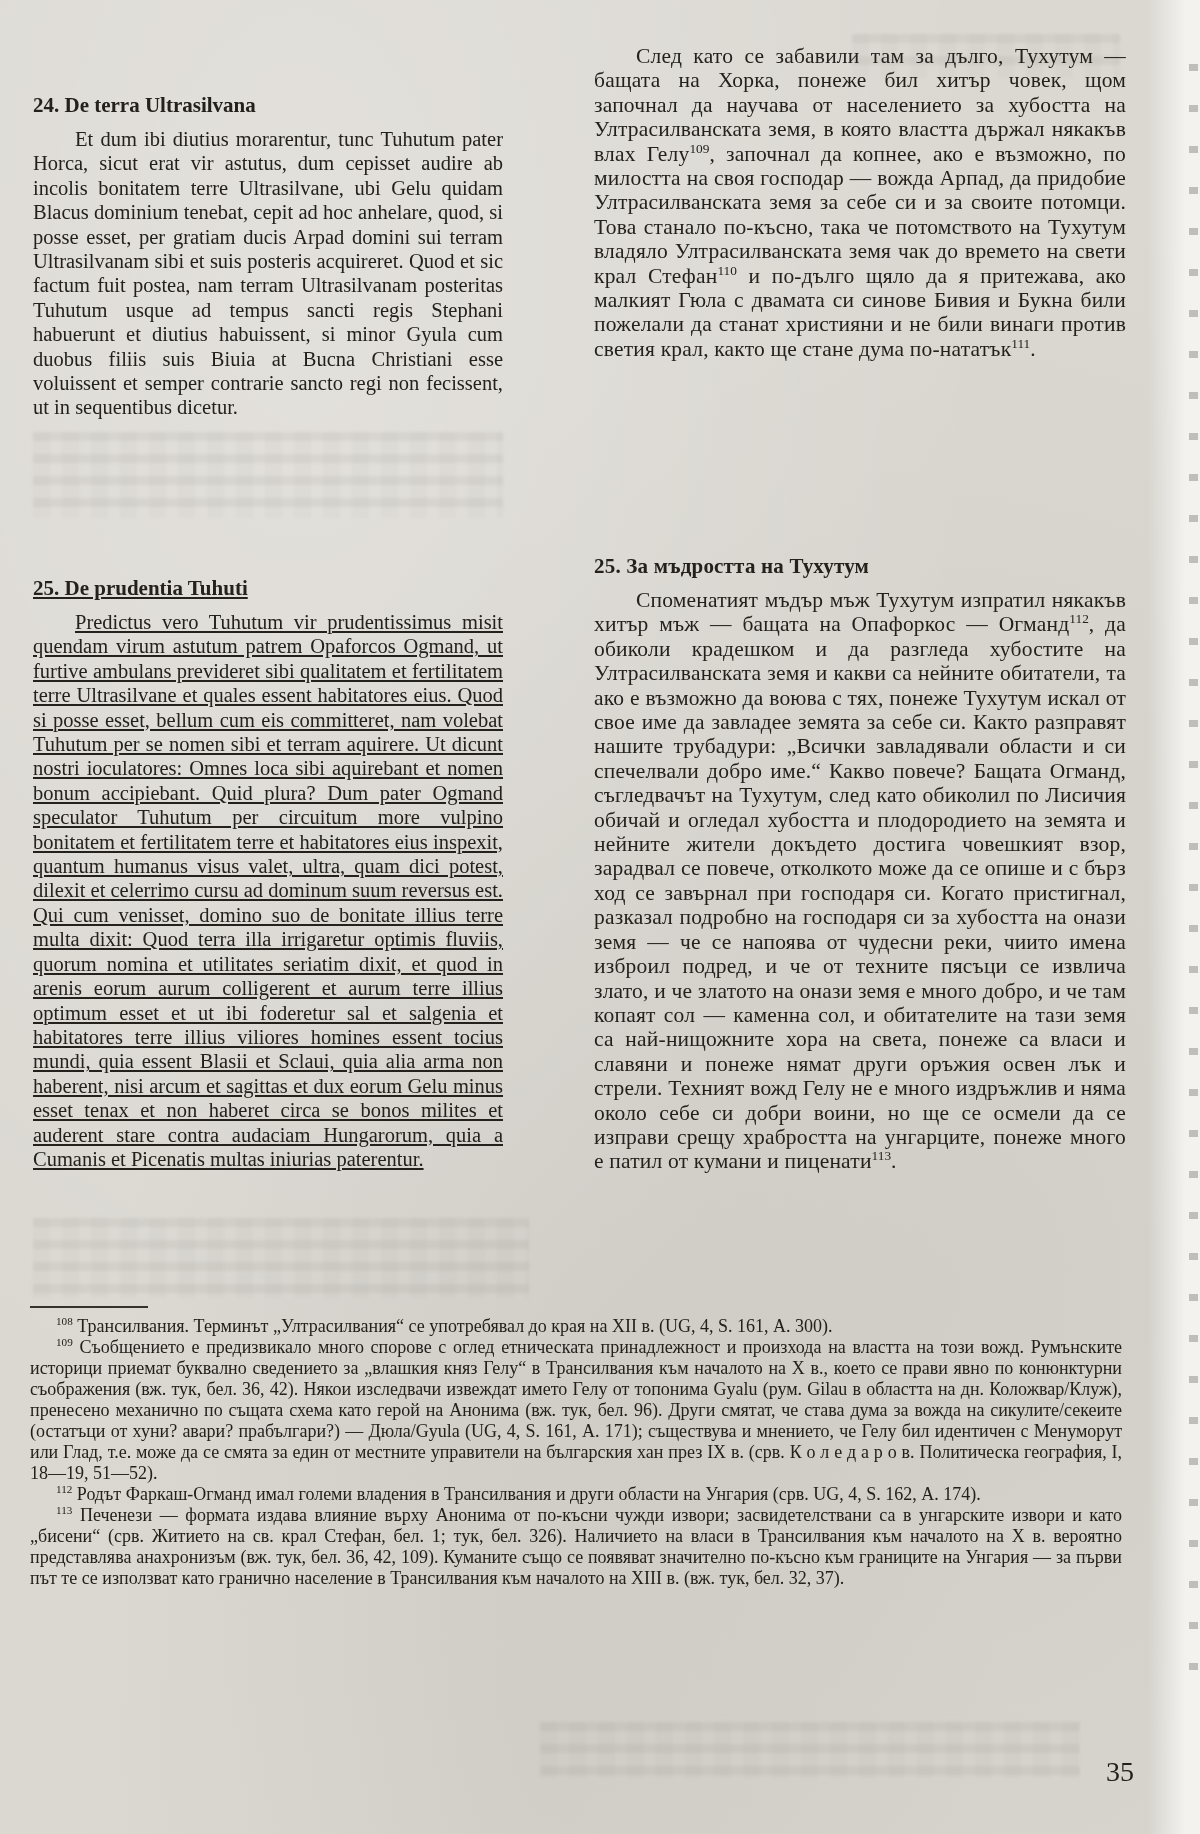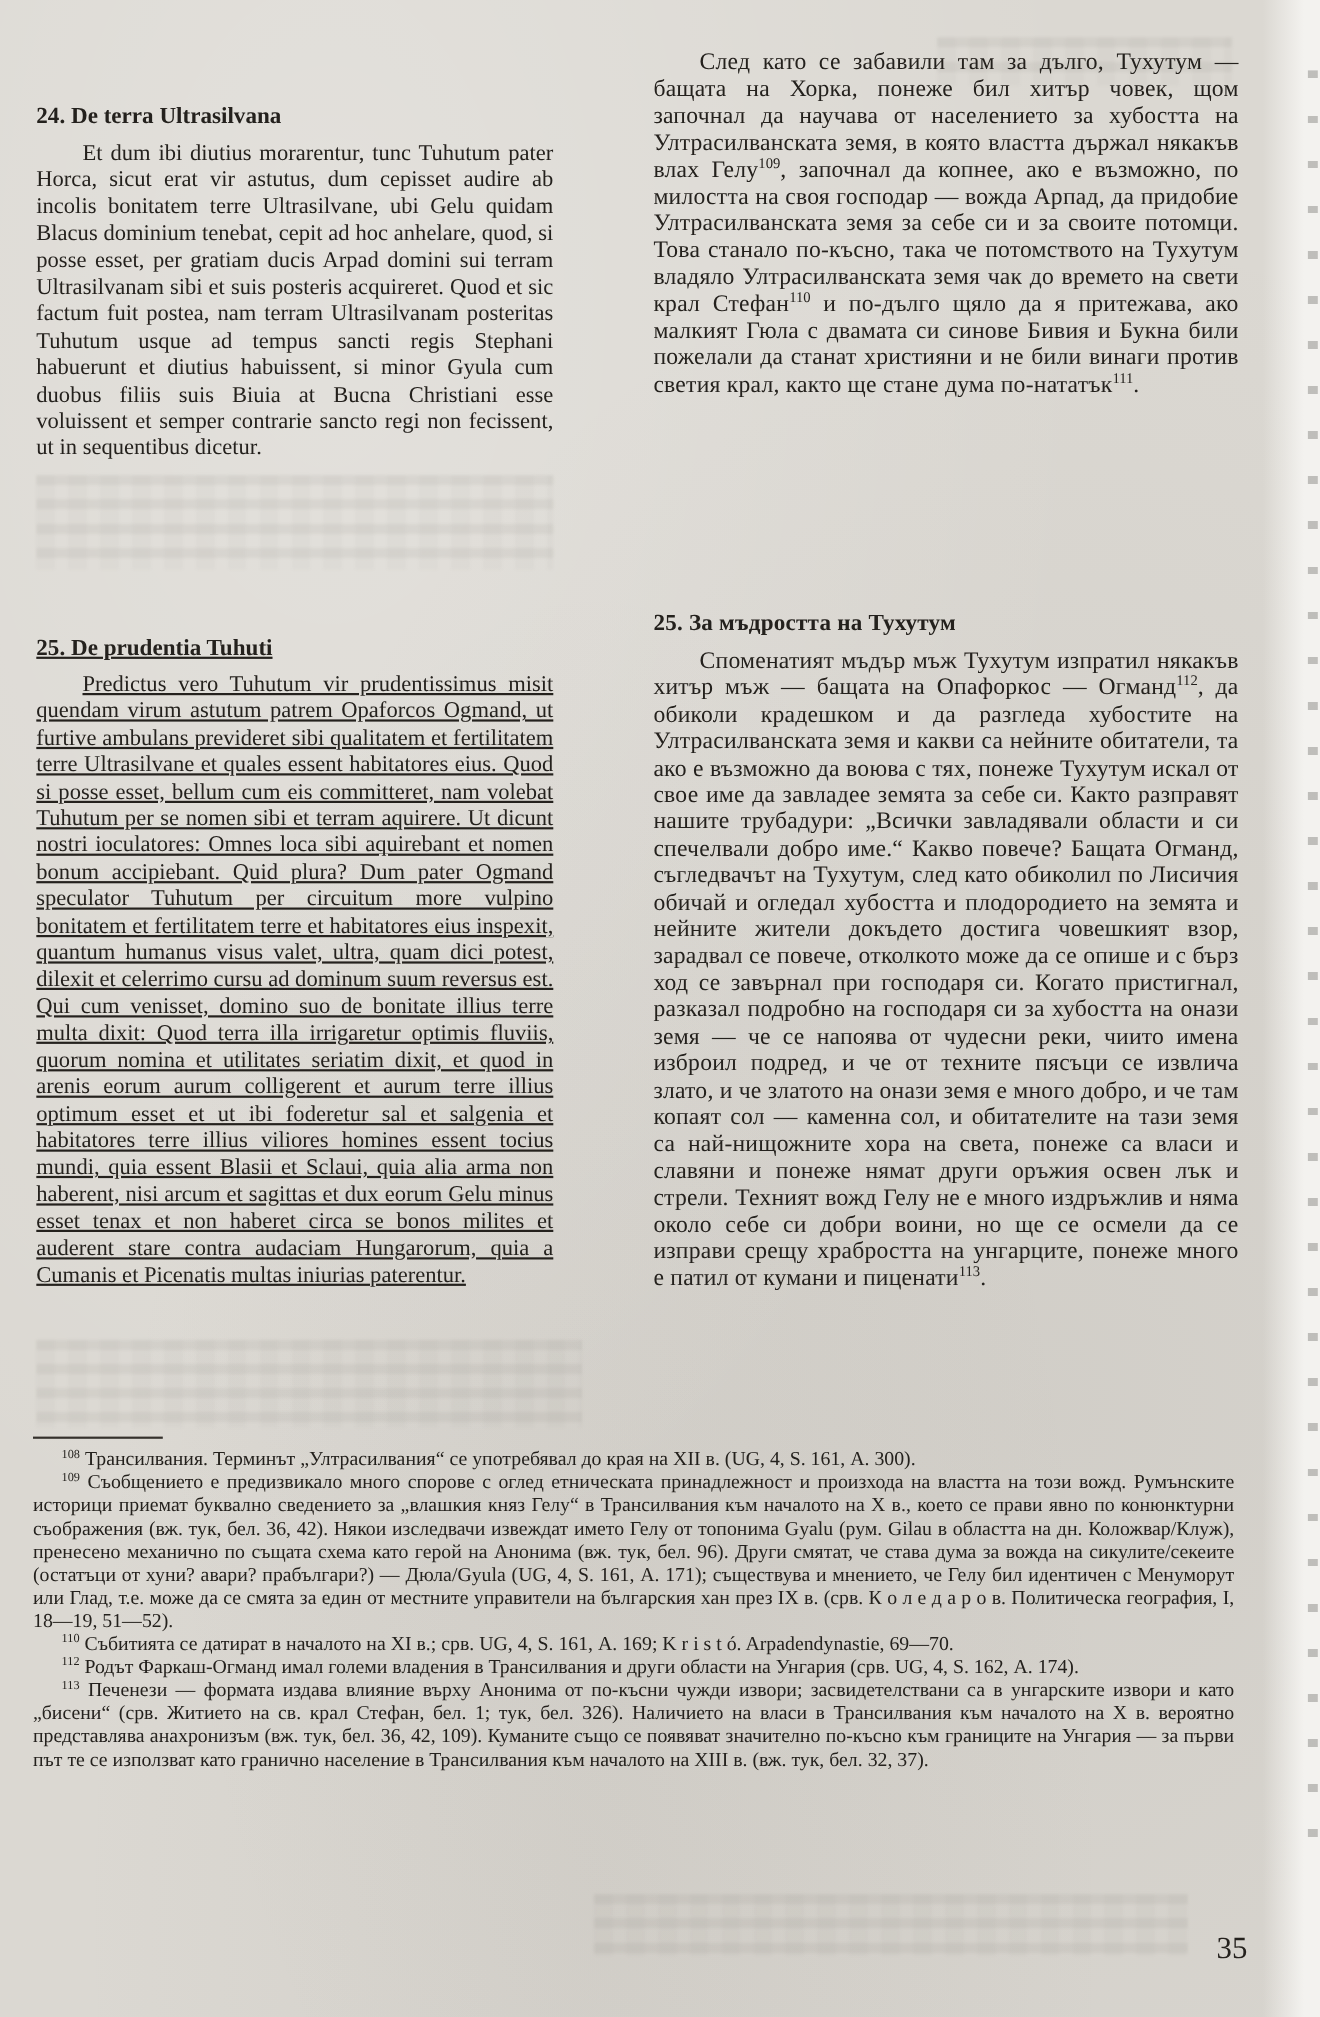--- a/index.html
+++ b/index.html
@@ -83,20 +83,19 @@
 
   <section class="sec sec-r-25 col-r">
     <h2 class="heading">25. За мъдростта на Тухутум</h2>
     <p class="para">Споменатият мъдър мъж Тухутум изпратил някакъв хитър мъж — бащата на Опафоркос — Огманд<sup>112</sup>, да обиколи крадешком и да разгледа хубостите на Ултрасилванската земя и какви са нейните обитатели, та ако е възможно да воюва с тях, понеже Тухутум искал от свое име да завладее земята за себе си. Както разправят нашите трубадури: „Всички завладявали области и си спечелвали добро име.“ Какво повече? Бащата Огманд, съгледвачът на Тухутум, след като обиколил по Лисичия обичай и огледал хубостта и плодородието на земята и нейните жители докъдето достига човешкият взор, зарадвал се повече, отколкото може да се опише и с бърз ход се завърнал при господаря си. Когато пристигнал, разказал подробно на господаря си за хубостта на онази земя — че се напоява от чудесни реки, чиито имена изброил подред, и че от техните пясъци се извлича злато, и че златото на онази земя е много добро, и че там копаят сол — каменна сол, и обитателите на тази земя са най-нищожните хора на света, понеже са власи и славяни и понеже нямат други оръжия освен лък и стрели. Техният вожд Гелу не е много издръжлив и няма около себе си добри воини, но ще се осмели да се изправи срещу храбростта на унгарците, понеже много е патил от кумани и пиценати<sup>113</sup>.</p>
   </section>
 
   <div class="footnote-rule"></div>
   <div class="footnotes">
     <p><sup>108</sup> <span>Трансилвания. Терминът „Ултрасилвания“ се употребявал до края на XII в. (UG, 4, S. 161, А. 300).</span></p>
     <p><sup>109</sup> <span>Съобщението е предизвикало много спорове с оглед етническата принадлежност и произхода на властта на този вожд. Румънските историци приемат буквално сведението за „влашкия княз Гелу“ в Трансилвания към началото на X в., което се прави явно по конюнктурни съображения (вж. тук, бел. 36, 42). Някои изследвачи извеждат името Гелу от топонима Gyalu (рум. Gilau в областта на дн. Коложвар/Клуж), пренесено механично по същата схема като герой на Анонима (вж. тук, бел. 96). Други смятат, че става дума за вожда на сикулите/секеите (остатъци от хуни? авари? прабългари?) — Дюла/Gyula (UG, 4, S. 161, А. 171); съществува и мнението, че Гелу бил идентичен с Менуморут или Глад, т.е. може да се смята за един от местните управители на българския хан през IX в. (срв. К о л е д а р о в. Политическа география, I, 18—19, 51—52).</span></p>
-    <p><sup>110</sup> <span>Събитията се датират в началото на XI в.; срв. UG, 4, S. 161, А. 169; K r i s t ó. Arpadendynastie, 69—70.</span></p>
     <p><sup>112</sup> <span>Родът Фаркаш-Огманд имал големи владения в Трансилвания и други области на Унгария (срв. UG, 4, S. 162, А. 174).</span></p>
     <p><sup>113</sup> <span>Печенези — формата издава влияние върху Анонима от по-късни чужди извори; засвидетелствани са в унгарските извори и като „бисени“ (срв. Житието на св. крал Стефан, бел. 1; тук, бел. 326). Наличието на власи в Трансилвания към началото на X в. вероятно представлява анахронизъм (вж. тук, бел. 36, 42, 109). Куманите също се появяват значително по-късно към границите на Унгария — за първи път те се използват като гранично население в Трансилвания към началото на XIII в. (вж. тук, бел. 32, 37).</span></p>
   </div>
 
   <div class="pageno">35</div>
 
 </div>
 
 </body></html>

